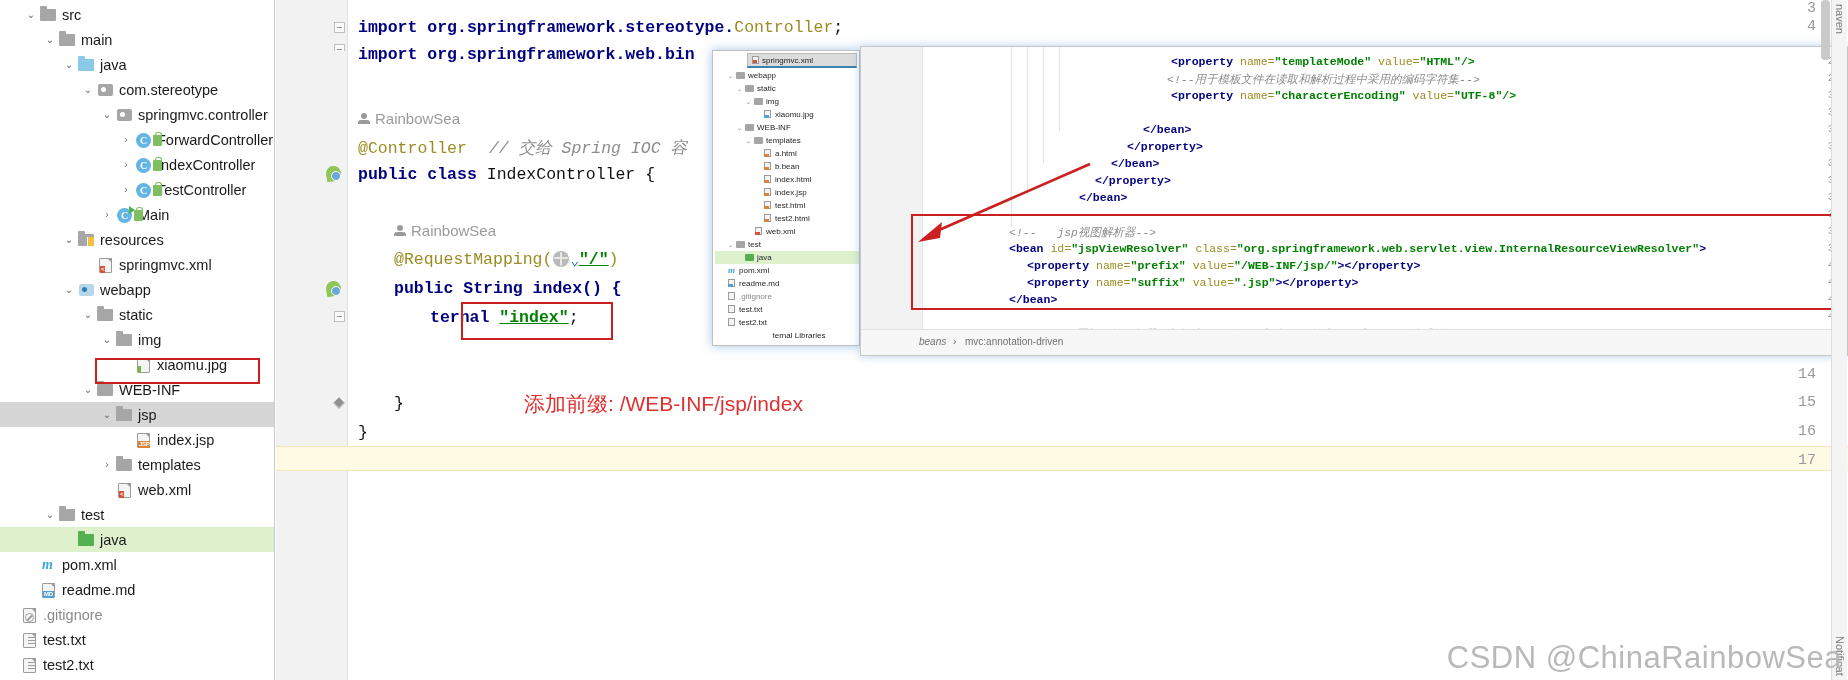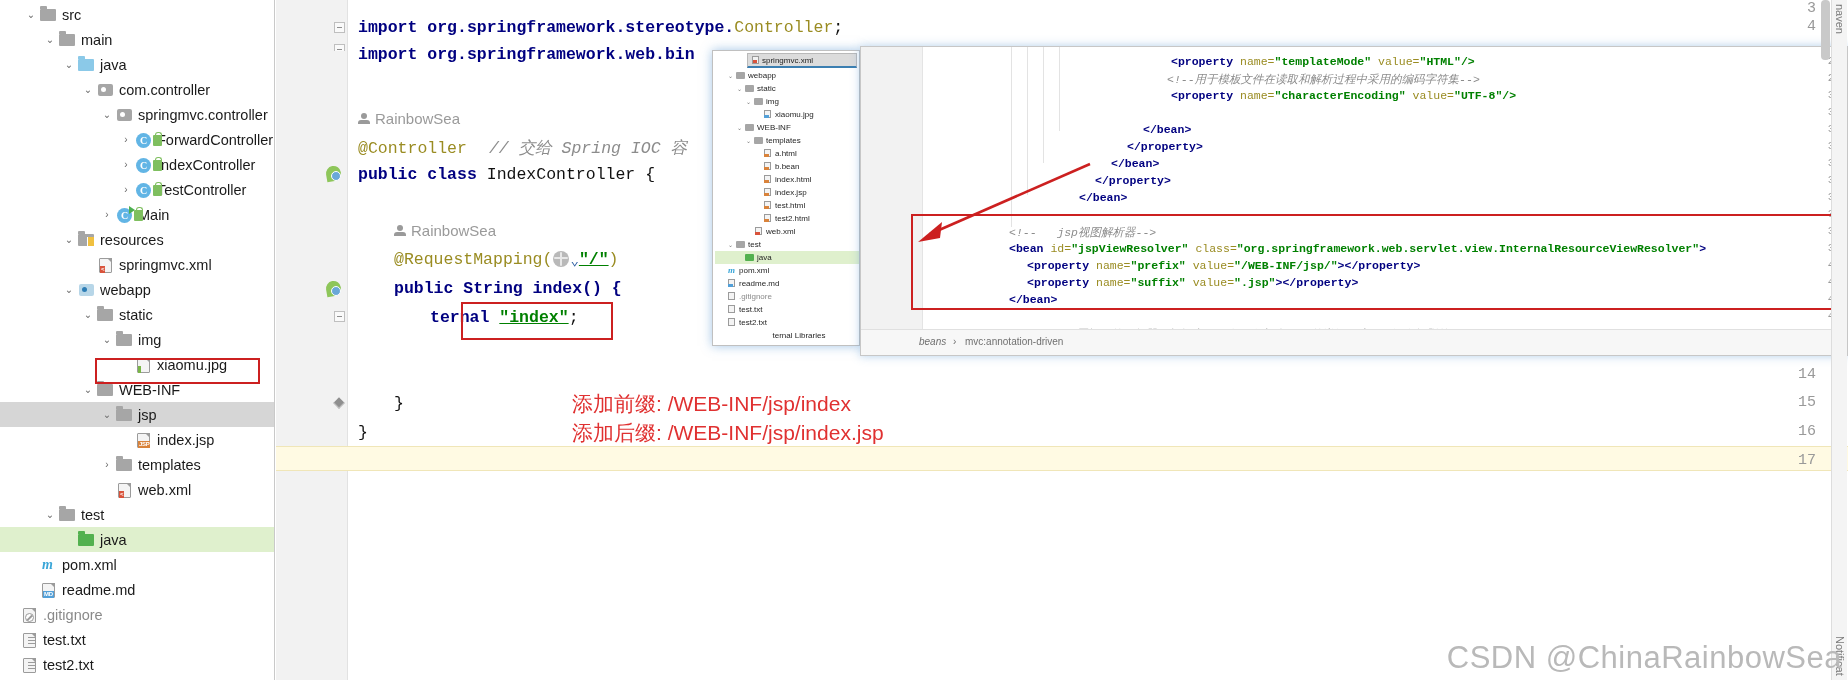--- a/index.html
+++ b/index.html
@@ -139,21 +139,21 @@
   .chev-s { display:inline-block; color:#2e5fa3; font-size:14px;
            vertical-align:-1px; }
 
   .caret-line { position:absolute; left:0; width:100%; height:25px;
            background:#fffae3; border-top:1px solid #f0e6b8;
            border-bottom:1px solid #f0e6b8; }
 
   
   .redbox { position:absolute; border:2.5px solid #cc2020; }
   .annot { position:absolute; color:#e03131; font-size:21px;
-           font-family:"Liberation Sans", sans-serif; white-space:nowrap;margin-left:48px; }
+           font-family:"Liberation Sans", sans-serif; white-space:nowrap; }
 
   
   #popup-tree {
     position:absolute; left:712px; top:50px; width:148px; height:296px;
     background:#ffffff; border:1px solid #c0c0c0;
     box-shadow:0 0 10px rgba(90,150,210,0.55);
     font-size:8px; overflow:hidden;
   }
   .ptab { position:absolute; left:34px; top:2px; width:110px; height:15px;
           background:#dcdcdc; border:1px solid #b9b9b9;
@@ -243,21 +243,21 @@
       <span class="ic">
         <span class="folder blue"></span>
       </span>
       <span class="">java</span>
     </div>
     <div class="tree-row" style="padding-left: 80px;">
       <span class="tw">⌄</span>
       <span class="ic">
         <span class="pkg"></span>
       </span>
-      <span class="">com.controller</span>
+      <span class="">com.stereotype</span>
     </div>
     <div class="tree-row" style="padding-left: 99px;">
       <span class="tw">⌄</span>
       <span class="ic">
         <span class="pkg"></span>
       </span>
       <span class="">springmvc.controller</span>
     </div>
     <div class="tree-row" style="padding-left: 118px;">
       <span class="tw">›</span>
@@ -491,21 +491,20 @@
 
   <div class="code" style="left:154px; top:308px;"><span class="kw">ternal </span><span class="strl">"index"</span><span class="plain">;</span></div>
 
   <div class="code" style="left:118px; top:394px;"><span class="plain">}</span></div>
 
   <div class="code" style="top:423px;"><span class="plain">}</span></div>
 
   <div class="redbox" style="left:185px; top:302px; width:152px; height:38px;"></div>
 
   <div class="annot" style="left:248px; top:390px;">添加前缀: /WEB-INF/jsp/index</div>
-  <div class="annot" style="left:248px; top:419px;">添加后缀: /WEB-INF/jsp/index.jsp</div>
 </div>
 
 <div id="popup-tree">
   <div class="ptab">
     <span class="mini"></span>
     <span>springmvc.xml</span>
   </div>
   <div id="popup-tree-rows" style="position:absolute; left:2px; top:18px; right:0; bottom:0;">
       <div class="prow" style="padding-left: 11px;">
         <span class="ptw">⌄</span>

